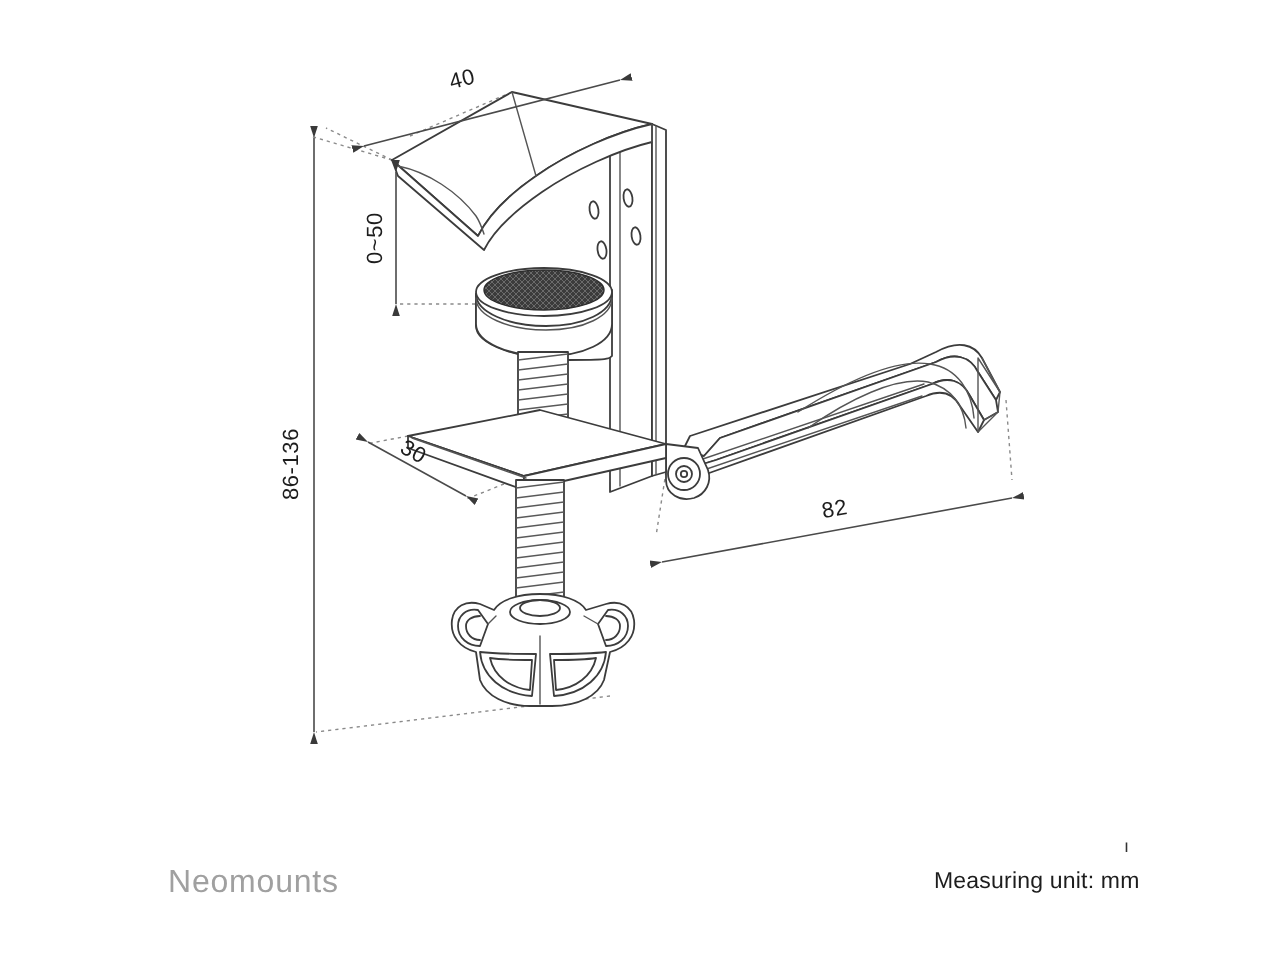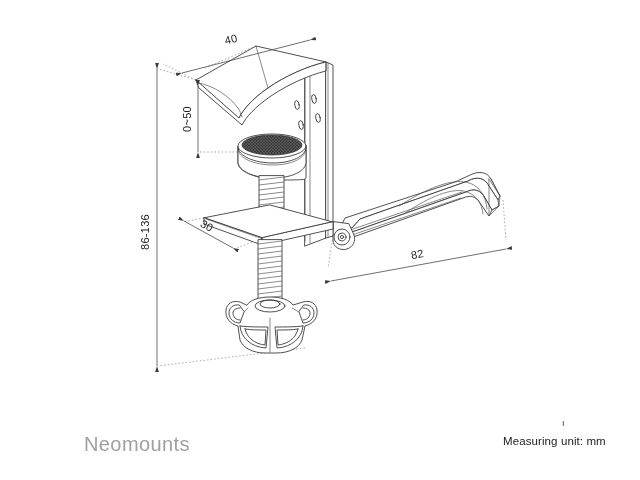--- a/index.html
+++ b/index.html
@@ -67,35 +67,34 @@
     font-family: "Liberation Sans", sans-serif;
     font-size: 11px;
     fill: #1d1d1d;
     letter-spacing: 0.3px;
   }
   .brand-text {
     position: absolute;
     left: 84px;
     top: 433px;
     font-family: "Liberation Sans", sans-serif;
-    font-size: 20px;
+    font-size: 16px;
     color: #a0a0a0;
     letter-spacing: 0.4px;
     white-space: nowrap;
   }
   .unit-text {
     position: absolute;
     left: 467px;
     top: 435px;
     font-family: "Liberation Sans", sans-serif;
     font-size: 11.5px;
     color: #1d1d1d;
     letter-spacing: 0.1px;
     white-space: nowrap;
-    margin-left: 36px;
   }
   .corner-tick {
     position: absolute;
     left: 562px;
     top: 418px;
     font-family: "Liberation Sans", sans-serif;
     font-size: 9px;
     color: #333333;
   }
 </style>

